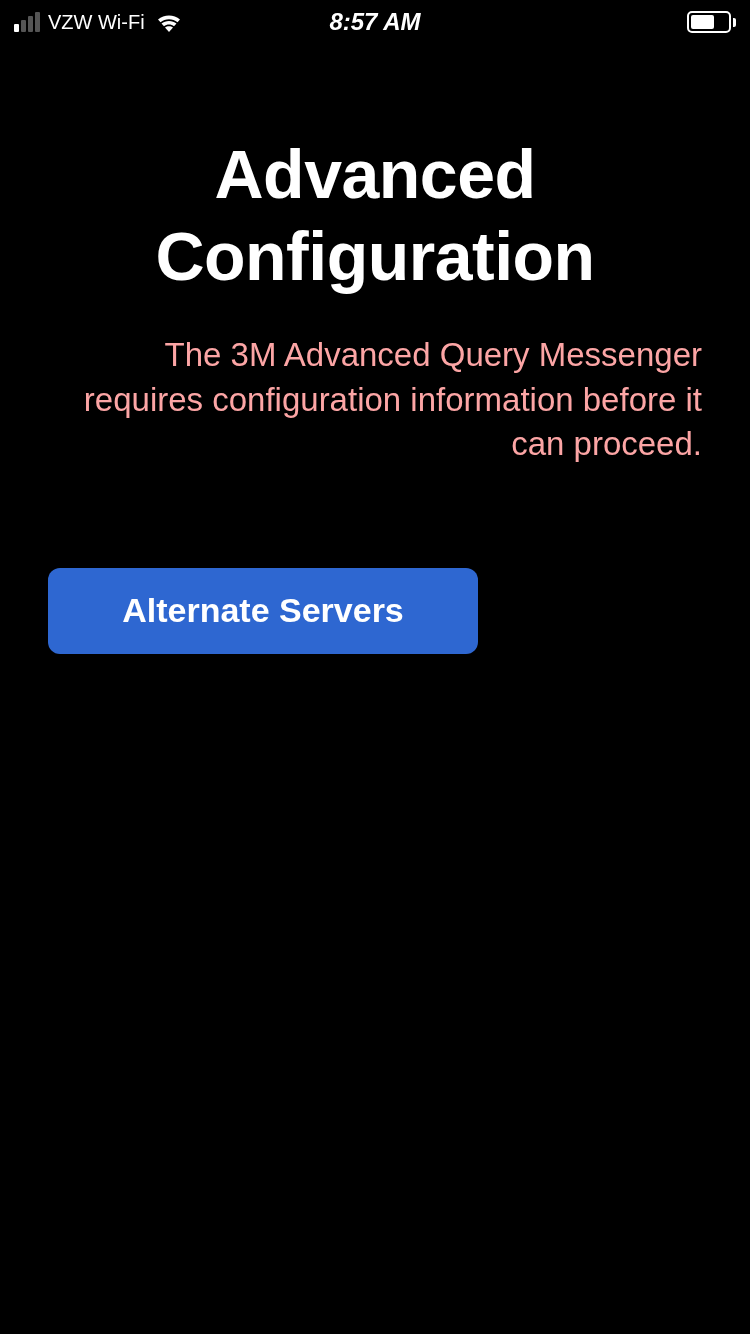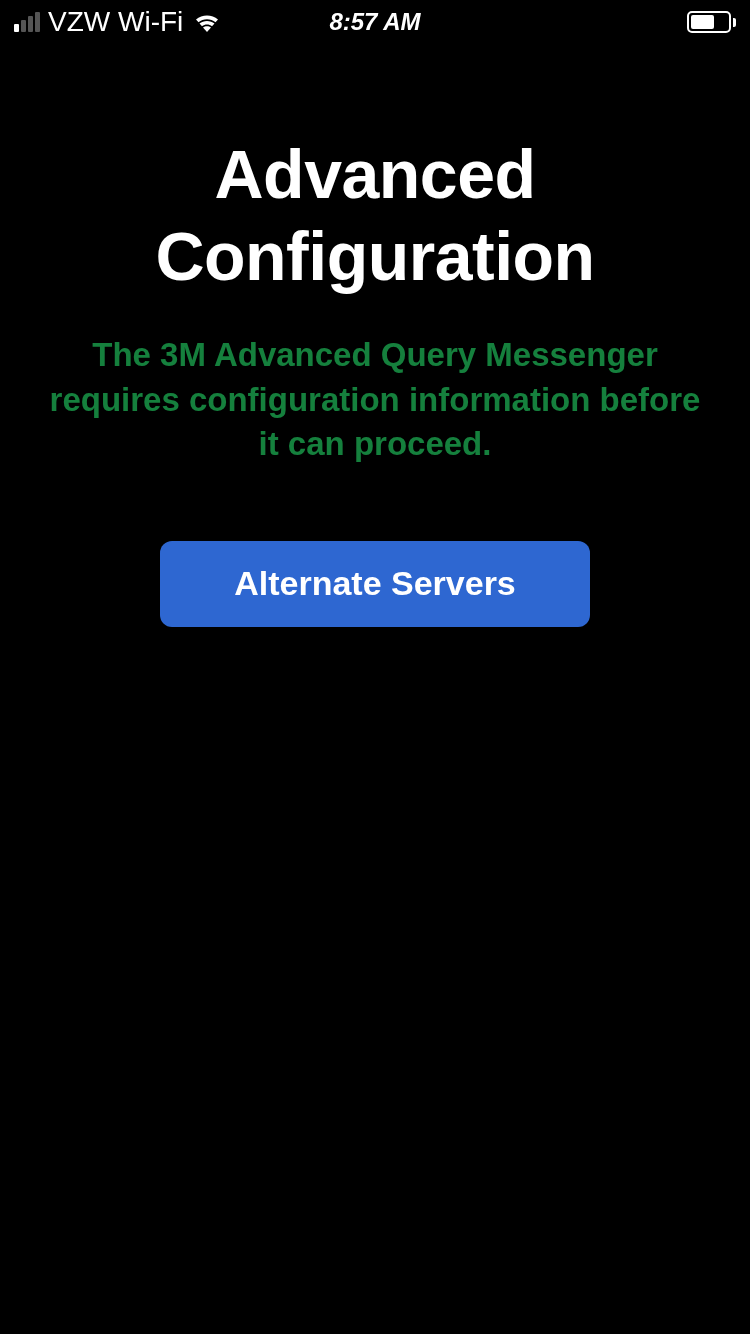--- a/index.html
+++ b/index.html
@@ -41,21 +41,21 @@
       border-radius: 1px;
     }
     .bar.active {
       background: #ffffff;
     }
     .bar1 { height: 8px; }
     .bar2 { height: 12px; }
     .bar3 { height: 16px; }
     .bar4 { height: 20px; }
     .carrier {
-      font-size: 28px;
+      font-size: 20px;
       font-weight: 400;
     }
     .wifi-icon {
       display: inline-flex;
       margin-left: 2px;
     }
     .status-center {
       position: absolute;
       left: 50%;
       transform: translateX(-50%);
@@ -105,33 +105,34 @@
       text-align: center;
       line-height: 1.2;
       margin-top: 90px;
       letter-spacing: -0.5px;
     }
     .description-block {
       margin-top: 36px;
       text-align: center;
     }
     .description-text {
-      color: #15803d;
+      color: #fca5a5;
       font-size: 33px;
       line-height: 1.35;
-      font-weight: 700;
+      font-weight: 400;
+      text-align: right;
     }
     .description-text.second {
       margin-top: 44px;
     }
     .button-group {
-      margin-top: 74px;
+      margin-top: 101px;
       display: flex;
       flex-direction: column;
-      align-items: center;
+      align-items: flex-start;
       gap: 88px;
       width: 100%;
     }
     .primary-button {
       width: 430px;
       height: 86px;
       background: #2e67d1;
       border: none;
       border-radius: 12px;
       color: #ffffff;

